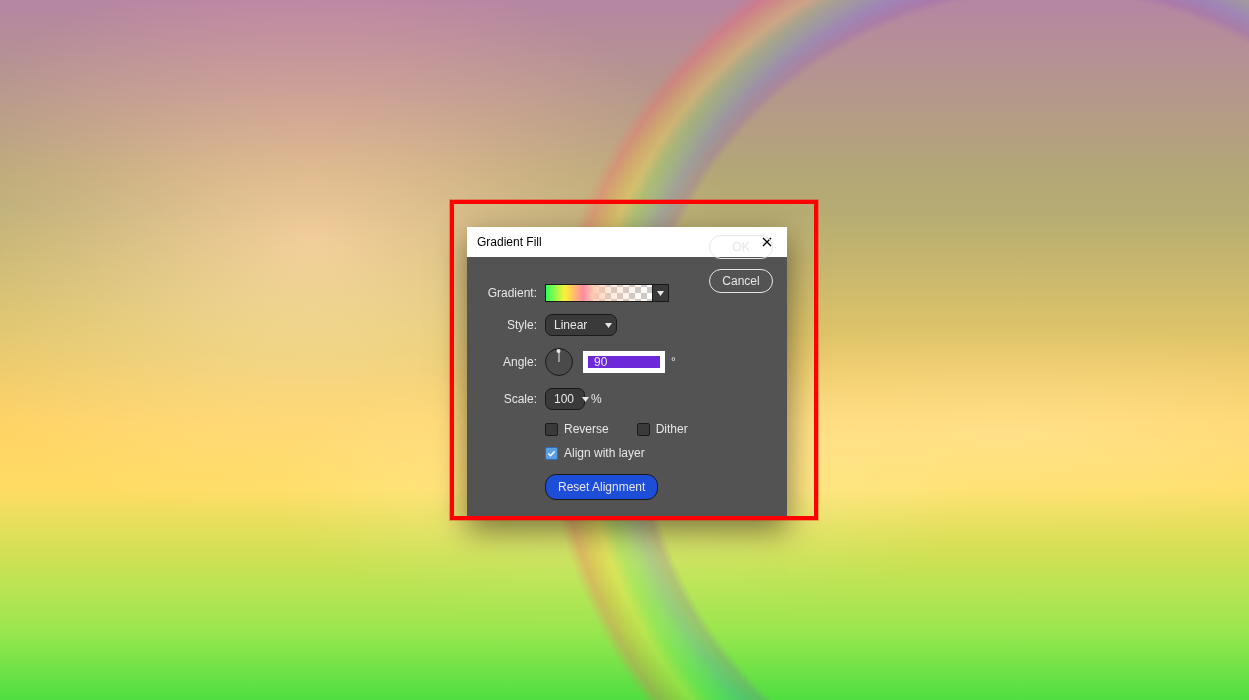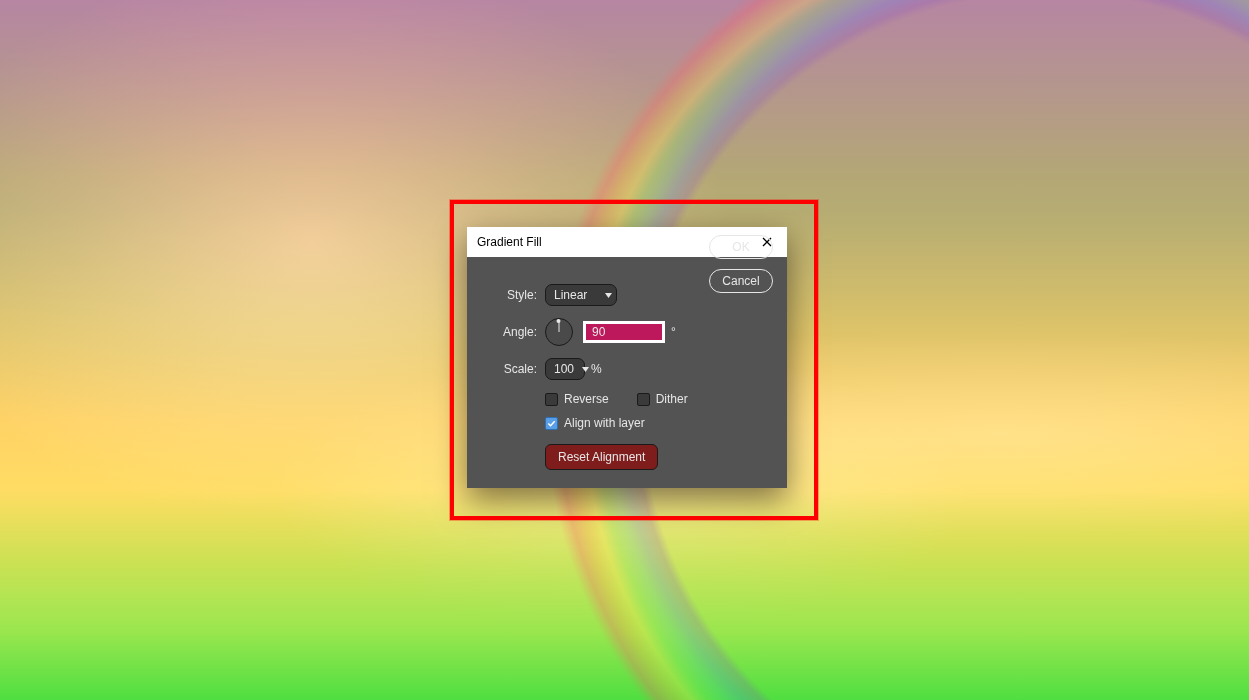--- a/index.html
+++ b/index.html
@@ -156,22 +156,22 @@
     transform-origin: top center;
     transform: translate(-50%,0) rotate(180deg);
   }
   .angle-dial .needle::after{
     content:''; position:absolute; left:-1.5px; bottom:-2px;
     width:4px; height:4px; background:#e6e6e6; border-radius:50%;
   }
   
   .num-input {
     height: 22px;
-    background: #be185d;
-    border: 3px solid #ffffff;
+    background: #6d28d9;
+    border: 5px solid #ffffff;
     color: #e6e6e6;
     padding: 0 6px;
     font-size: 12px;
     width: 82px;
     border-radius: 0;
   }
   .deg { margin-left: 6px; color: #e6e6e6; }
   
   .scale-select { width: 40px; justify-content: space-between; }
   
@@ -194,24 +194,24 @@
   }
   .chk.checked .box { background: #5a9ee6; border-color:#2f6fb5; }
   .chk.checked .box svg { width:9px; height:9px; }
   
   .align-row { margin-left: 64px; margin-bottom: 14px; }
   
   .reset-btn {
     margin-left: 64px;
     height: 26px;
     padding: 0 12px;
-    background: #7f1d1d;
-    border: 1px solid #1a1a1a;
-    color: #e6e6e6;
-    border-radius: 6px;
+    background: #1d4ed8;
+    border: 1px solid #1a1a1a;
+    color: #e6e6e6;
+    border-radius: 11px;
     cursor: pointer;
     font-size: 12px;
   }
   
   .side-buttons {
     position: absolute;
     right: 14px;
     top: 8px;
     display: flex;
     flex-direction: column;
@@ -246,20 +246,29 @@
           </svg>
       </div>
     </div>
 
     <div class="body">
       <div class="side-buttons">
         <button class="pill">OK</button>
         <button class="pill">Cancel</button>
       </div>
 
+      <div class="row">
+        <div class="label">Gradient:</div>
+        <div class="grad-swatch"></div>
+        <div class="dd-arrow">
+          <svg viewBox="0 0 7 5">
+              <path d="M0 0 L7 0 L3.5 5 Z" fill="#e6e6e6"></path>
+            </svg>
+        </div>
+      </div>
 
       <div class="row">
         <div class="label">Style:</div>
         <div class="select" style="width:72px; justify-content:space-between;">
           <span class="val">Linear</span>
           <span class="arrow">
             <svg viewBox="0 0 7 5">
                 <path d="M0 0 L7 0 L3.5 5 Z" fill="#e6e6e6"></path>
               </svg>
           </span>

